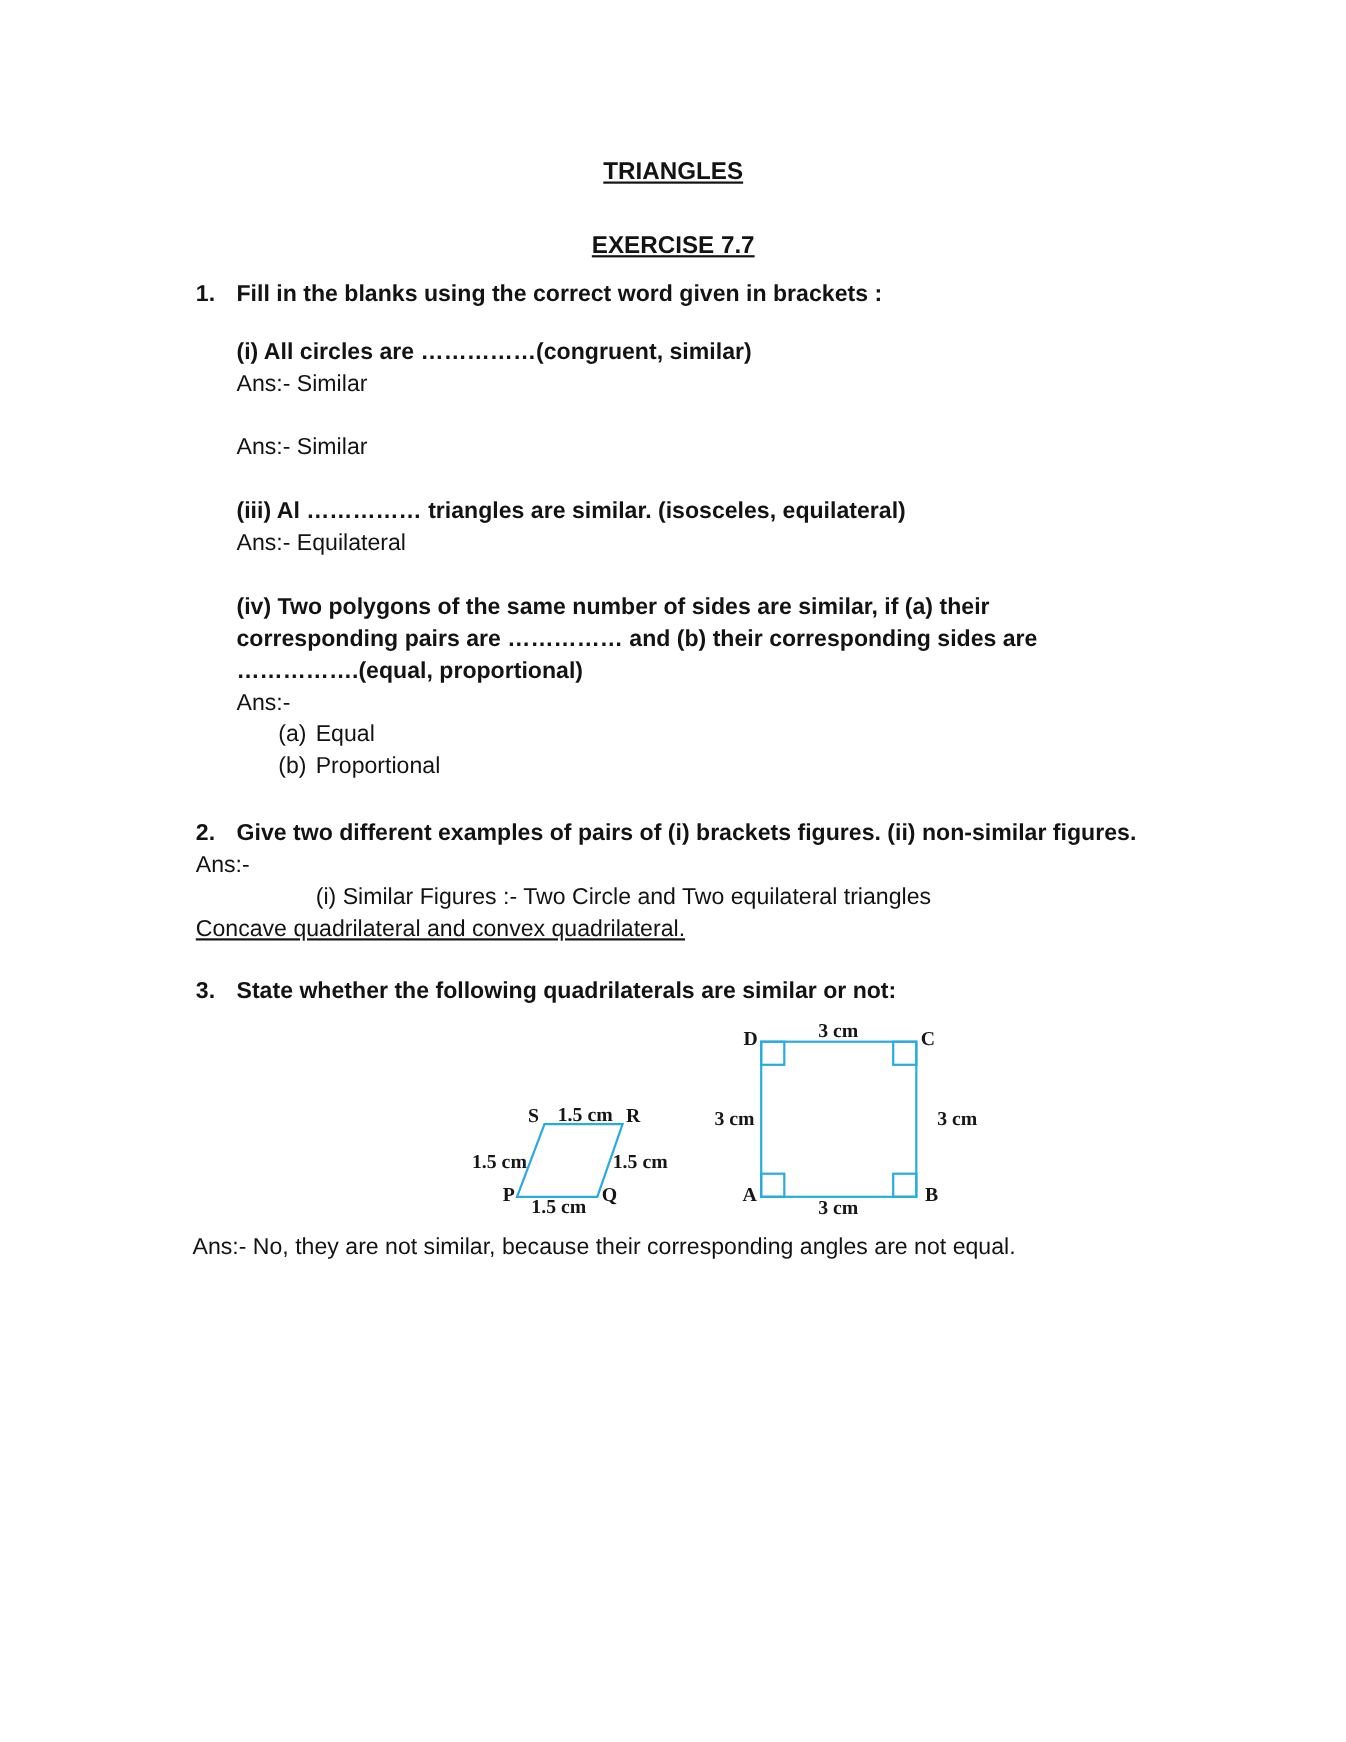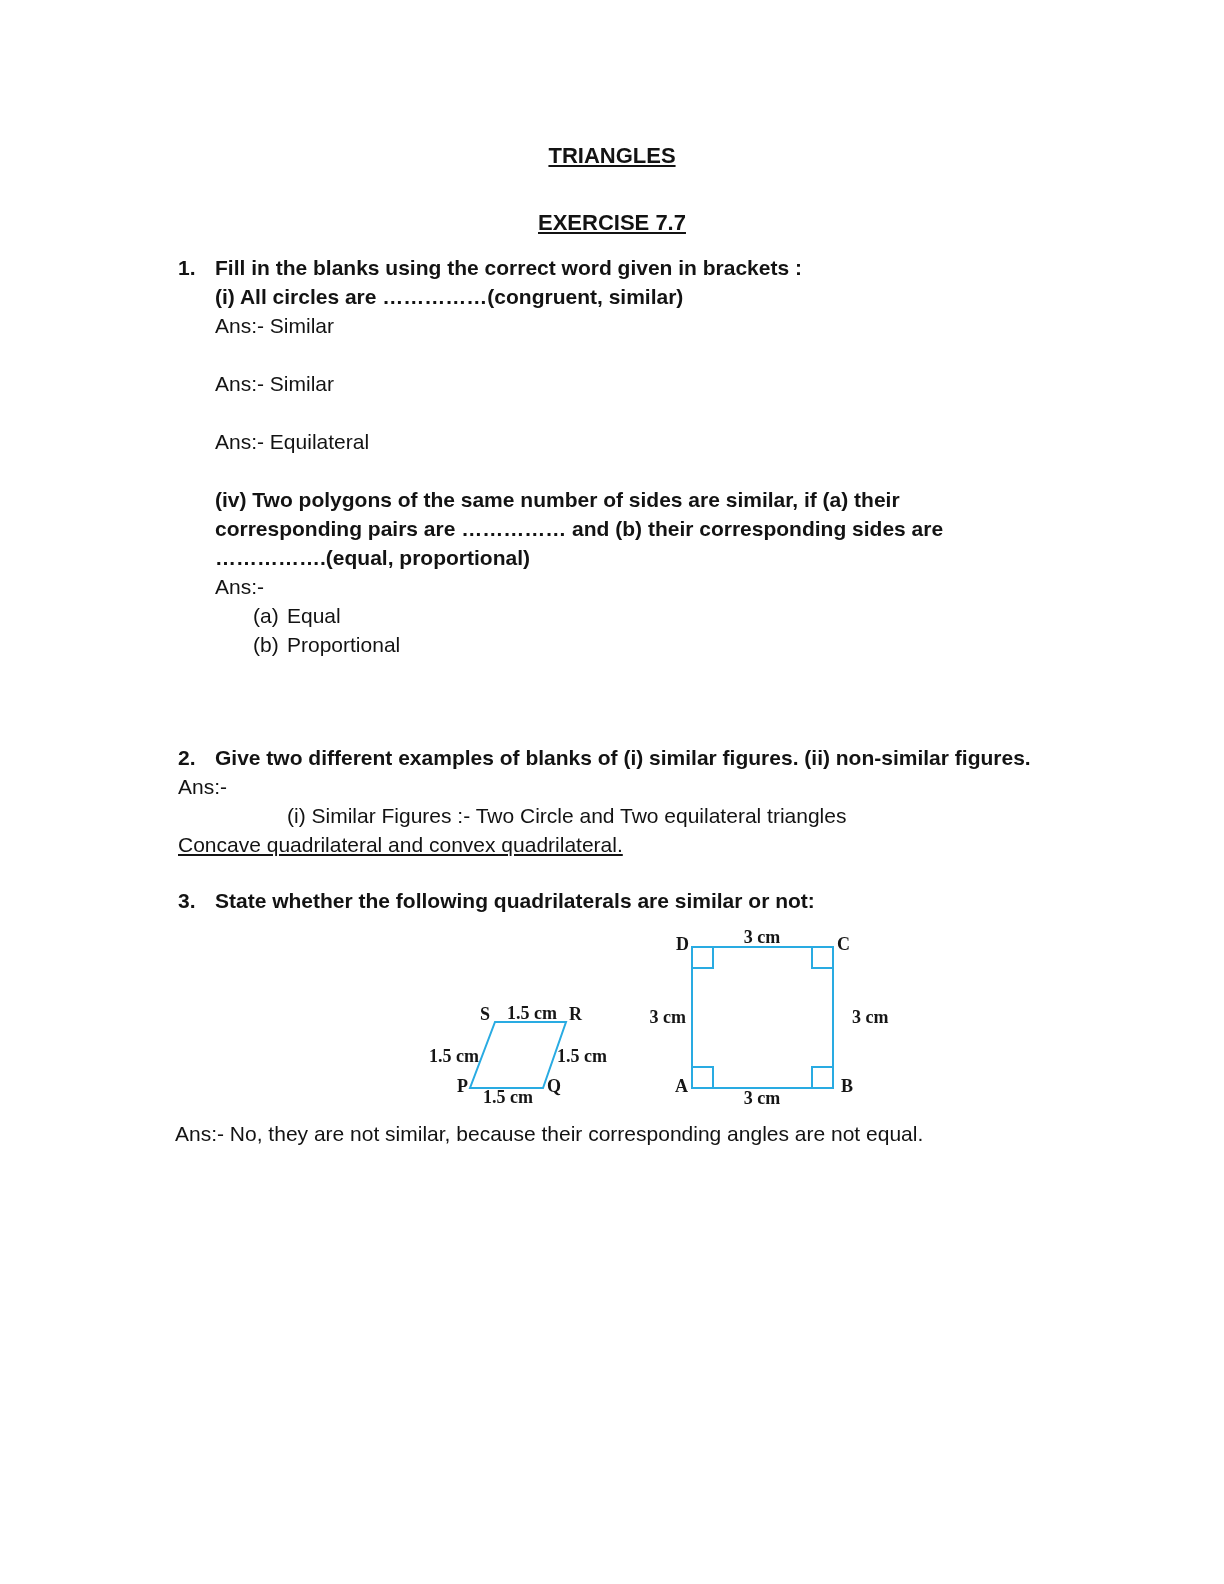--- a/index.html
+++ b/index.html
@@ -21,21 +21,21 @@
     text-align:center;
     font-weight:bold;
     font-size:22px;
   }
   .underline{text-decoration:underline;}
   .block{position:absolute;}
   .qrow{display:flex;}
   .qnum{width:37px;flex:none;font-weight:bold;}
   .qtext{font-weight:bold;white-space:nowrap;}
   .ansline{white-space:nowrap;}
-  .part{margin-bottom:29px;}
+  .part{margin-bottom:29px;margin-top:23px;}
   .parts{margin-left:37px;}
   .sublist{display:flex;margin-left:38px;}
   .marker{width:34px;flex:none;}
   .indent1{margin-left:109px;}
   .indent2{text-decoration:underline;}
   svg.figures{overflow:visible;}
   .shape{fill:none;stroke-width:2;}
   .figlabel{
     font-family:"Liberation Serif",serif;
     font-weight:bold;
@@ -58,20 +58,21 @@
     </div>
     <div class="parts">
       <div class="part">
         <div class="qtext">(i) All circles are ……………(congruent, similar)</div>
         <div class="ansline">Ans:- Similar</div>
       </div>
       <div class="part">
         <div class="ansline">Ans:- Similar</div>
       </div>
       <div class="part">
+        <div class="qtext">(iii) Al …………… triangles are similar. (isosceles, equilateral)</div>
         <div class="ansline">Ans:- Equilateral</div>
       </div>
       <div class="part">
         <div class="qtext">(iv) Two polygons of the same number of sides are similar, if (a) their</div>
         <div class="qtext">corresponding pairs are …………… and (b) their corresponding sides are</div>
         <div class="qtext">…………….(equal, proportional)</div>
         <div class="ansline">Ans:-</div>
         <div class="sublist">
           <span class="marker">(a)</span>
           <span>Equal</span>
@@ -80,21 +81,21 @@
           <span class="marker">(b)</span>
           <span>Proportional</span>
         </div>
       </div>
     </div>
   </section>
 
   <section class="block" style="top:743px;left:178px;">
     <div class="qrow">
       <span class="qnum">2.</span>
-      <span class="qtext">Give two different examples of blanks of (i) similar figures. (ii) non-similar figures.</span>
+      <span class="qtext">Give two different examples of pairs of (i) brackets figures. (ii) non-similar figures.</span>
     </div>
     <div class="ansline">Ans:-</div>
     <div class="ansline indent1">(i) Similar Figures :- Two Circle and Two equilateral triangles</div>
     <div class="ansline indent2">Concave quadrilateral and convex quadrilateral.</div>
   </section>
 
   <section class="block" style="top:886px;left:178px;">
     <div class="qrow">
       <span class="qnum">3.</span>
       <span class="qtext">State whether the following quadrilaterals are similar or not:</span>

